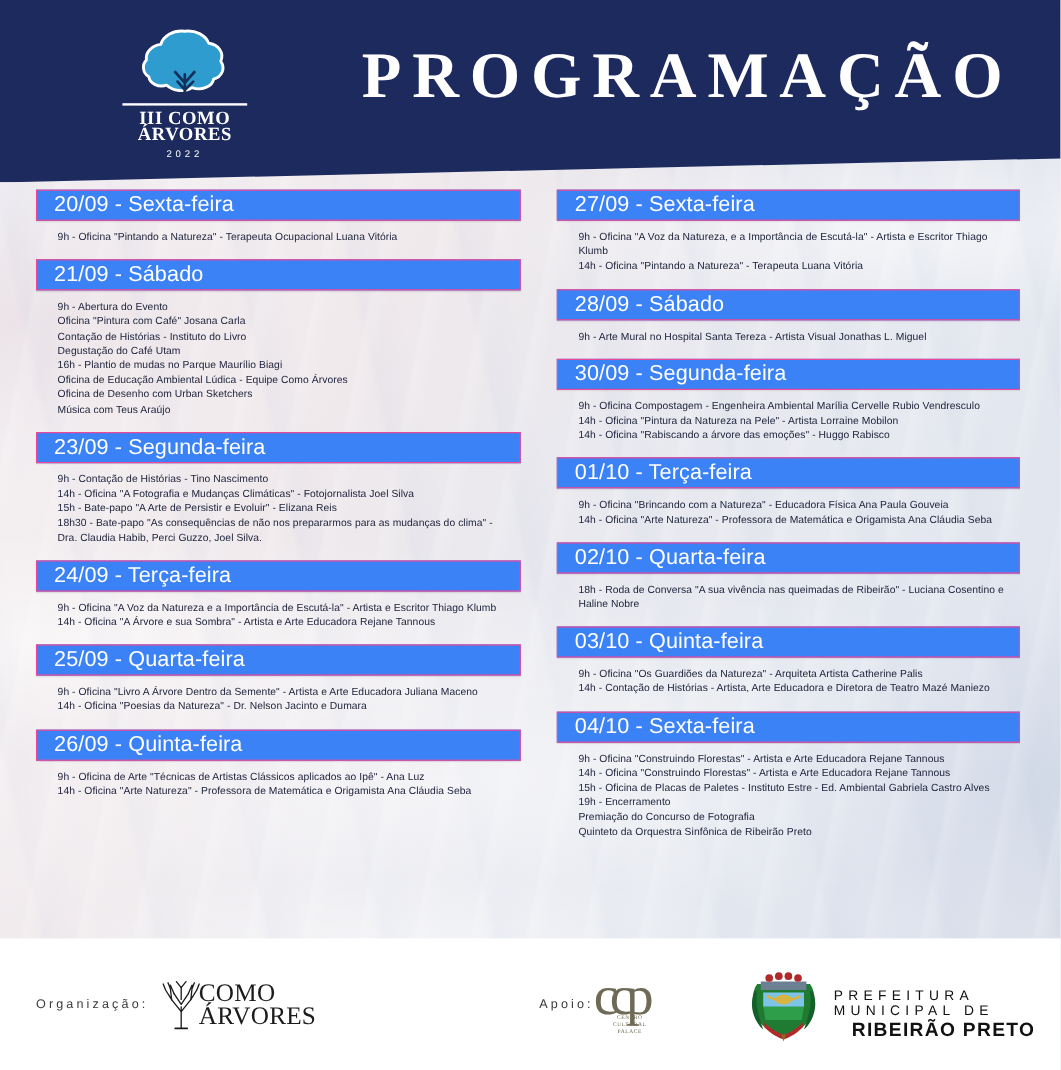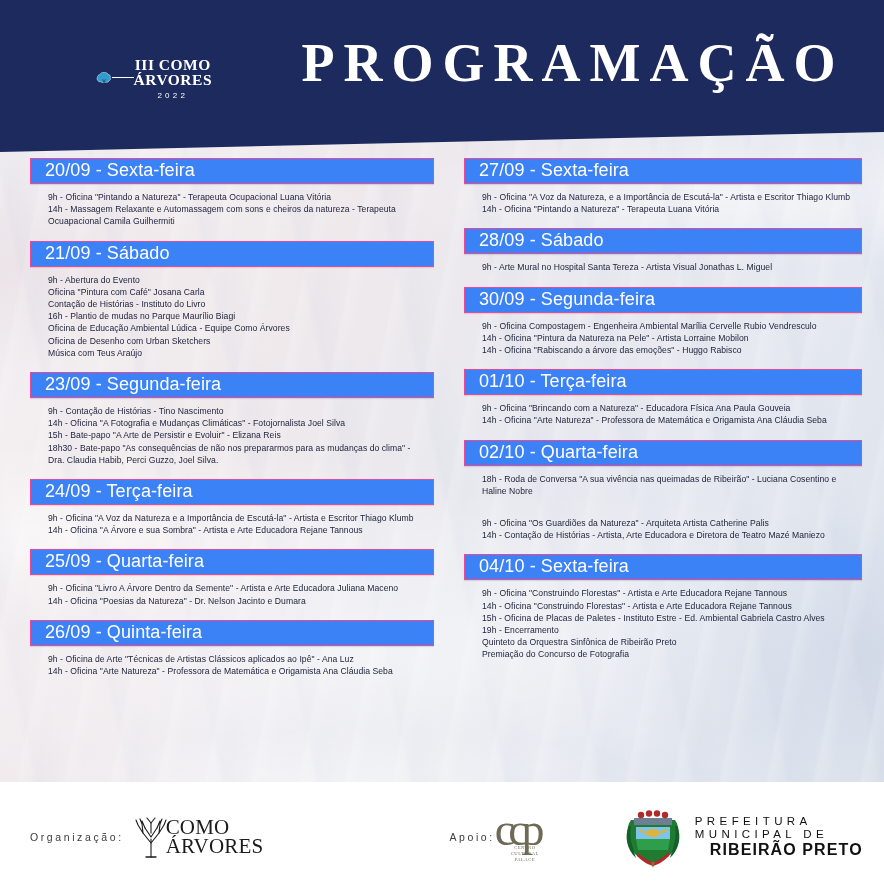--- a/index.html
+++ b/index.html
@@ -69,21 +69,21 @@
   .header-inner {
     position:relative;
     width:100%; height:100%;
     display:flex; align-items:flex-start;
   }
 
   .logo {
     position:absolute;
     left:96px; top:22px;
     width:116px; height:112px;
-    display:flex; flex-direction:row; align-items:center;
+    display:flex; flex-direction:column; align-items:center;
   }
   .logo svg { display:block; }
   .logo-wordmark {
     margin-top:1px;
     text-align:center;
     color:#ffffff;
     line-height:.96;
     font-family:"Liberation Serif", serif;
     font-weight:700;
     letter-spacing:.5px;
@@ -120,21 +120,21 @@
   
   .columns {
     position:absolute;
     left:0; top:152px;
     width:884px; height:630px;
     display:flex;
     z-index:4;
   }
   .col { position:relative; }
   .col-left  { width:442px; padding:6px 8px 0 30px; }
-  .col-right { width:442px; padding:6px 22px 0 22px; }
+  .col-right { width:442px; padding:6px 34px 0 22px; }
 
   .day-block { margin-bottom:0; }
 
   .day-bar {
     background:#3b82f6;
     border:1px solid #ec4899;
     height:26px;
     display:flex; align-items:center;
     padding:0 0 0 14px;
     box-shadow:0 1px 1px rgba(0,0,0,.10);
@@ -210,21 +210,21 @@
     position:absolute;
     left:16px; top:40px;
     font-size:4.6px;
     letter-spacing:.5px;
     line-height:6px;
     color:#6e6a55;
     text-align:center;
     font-family:"Liberation Serif", serif;
   }
 
-  .pref-group { margin-left:36px; display:flex; align-items:center; }
+  .pref-group { margin-left:36px; display:flex; align-items:flex-end; }
   .pref-text {
     margin-left:12px;
     font-family:"Liberation Sans", sans-serif;
     color:#111;
     line-height:1.12;
   }
   .pref-text .p1 { display:block; font-size:11.5px; letter-spacing:4.4px; }
   .pref-text .p2 { display:block; font-size:11.5px; letter-spacing:4.4px; }
   .pref-text .p3 { display:block; font-size:16px; font-weight:700; letter-spacing:1.1px;padding-left:15px; }
 </style>
@@ -262,31 +262,31 @@
   </div>
 
   <div class="columns">
     <div class="col col-left" id="col-left">
         <div class="day-block">
           <div class="day-bar">
             <span class="day-bar-label">20/09 - Sexta-feira</span>
           </div>
           <div class="day-items">
             <div class="day-item">9h - Oficina "Pintando a Natureza" - Terapeuta Ocupacional Luana Vitória</div>
-            <div class="day-item">14h - Massagem Relaxante e Automassagem com sons e cheiros da natureza - Terapeuta Ocuapacional Camila Guilhermiti</div>
           </div>
         </div>
         <div class="day-block">
           <div class="day-bar">
             <span class="day-bar-label">21/09 - Sábado</span>
           </div>
           <div class="day-items">
             <div class="day-item">9h - Abertura do Evento</div>
             <div class="day-item">Oficina "Pintura com Café" Josana Carla</div>
             <div class="day-item">Contação de Histórias - Instituto do Livro</div>
+            <div class="day-item">Degustação do Café Utam</div>
             <div class="day-item">16h - Plantio de mudas no Parque Maurílio Biagi</div>
             <div class="day-item">Oficina de Educação Ambiental Lúdica - Equipe Como Árvores</div>
             <div class="day-item">Oficina de Desenho com Urban Sketchers</div>
             <div class="day-item">Música com Teus Araújo</div>
           </div>
         </div>
         <div class="day-block">
           <div class="day-bar">
             <span class="day-bar-label">23/09 - Segunda-feira</span>
           </div>
@@ -364,36 +364,39 @@
         </div>
         <div class="day-block">
           <div class="day-bar">
             <span class="day-bar-label">02/10 - Quarta-feira</span>
           </div>
           <div class="day-items">
             <div class="day-item">18h - Roda de Conversa "A sua vivência nas queimadas de Ribeirão" - Luciana Cosentino e Haline Nobre</div>
           </div>
         </div>
         <div class="day-block">
+          <div class="day-bar">
+            <span class="day-bar-label">03/10 - Quinta-feira</span>
+          </div>
           <div class="day-items">
             <div class="day-item">9h - Oficina "Os Guardiões da Natureza" - Arquiteta Artista Catherine Palis</div>
             <div class="day-item">14h - Contação de Histórias - Artista, Arte Educadora e Diretora de Teatro Mazé Maniezo</div>
           </div>
         </div>
         <div class="day-block">
           <div class="day-bar">
             <span class="day-bar-label">04/10 - Sexta-feira</span>
           </div>
           <div class="day-items">
             <div class="day-item">9h - Oficina "Construindo Florestas" - Artista e Arte Educadora Rejane Tannous</div>
             <div class="day-item">14h - Oficina "Construindo Florestas" - Artista e Arte Educadora Rejane Tannous</div>
             <div class="day-item">15h - Oficina de Placas de Paletes - Instituto Estre - Ed. Ambiental Gabriela Castro Alves</div>
             <div class="day-item">19h - Encerramento</div>
+            <div class="day-item">Premiação do Concurso de Fotografia</div>
             <div class="day-item">Quinteto da Orquestra Sinfônica de Ribeirão Preto</div>
-            <div class="day-item">Premiação do Concurso de Fotografia</div>
           </div>
         </div>
       </div>
   </div>
 
   <div class="footer">
 
     <div class="footer-group org-group">
       <span class="footer-label">Organização:</span>
       <div class="org-logo">

